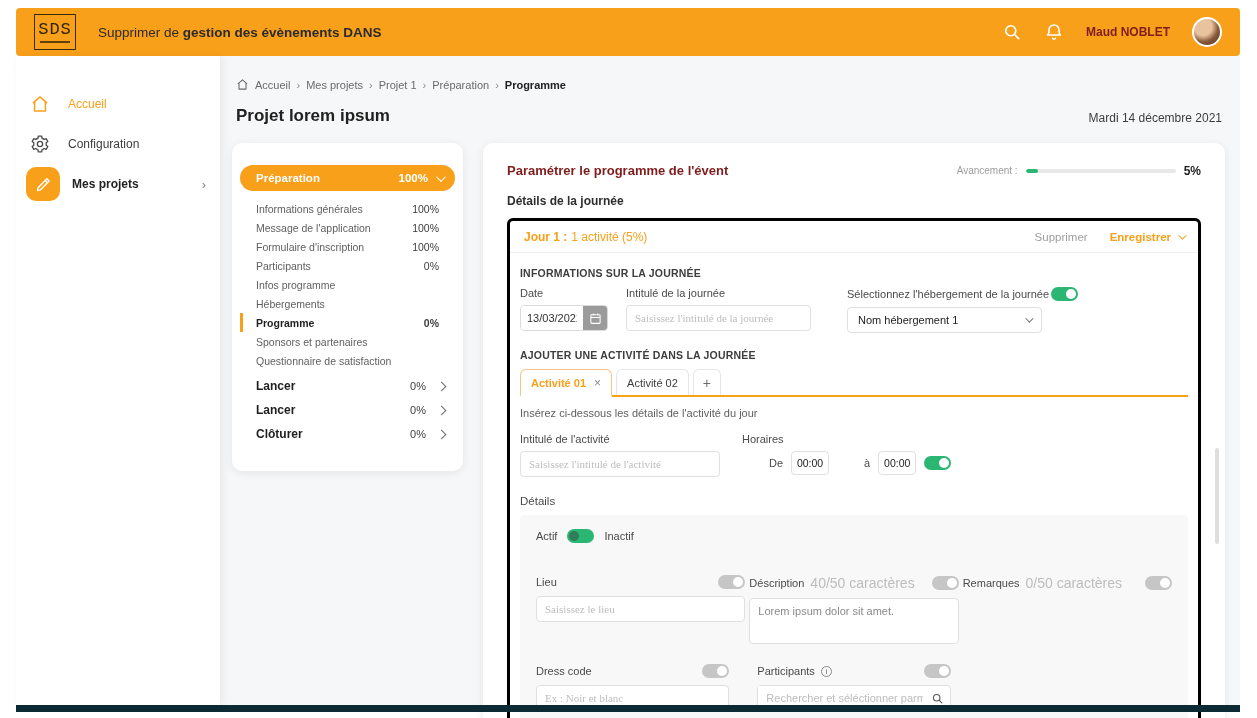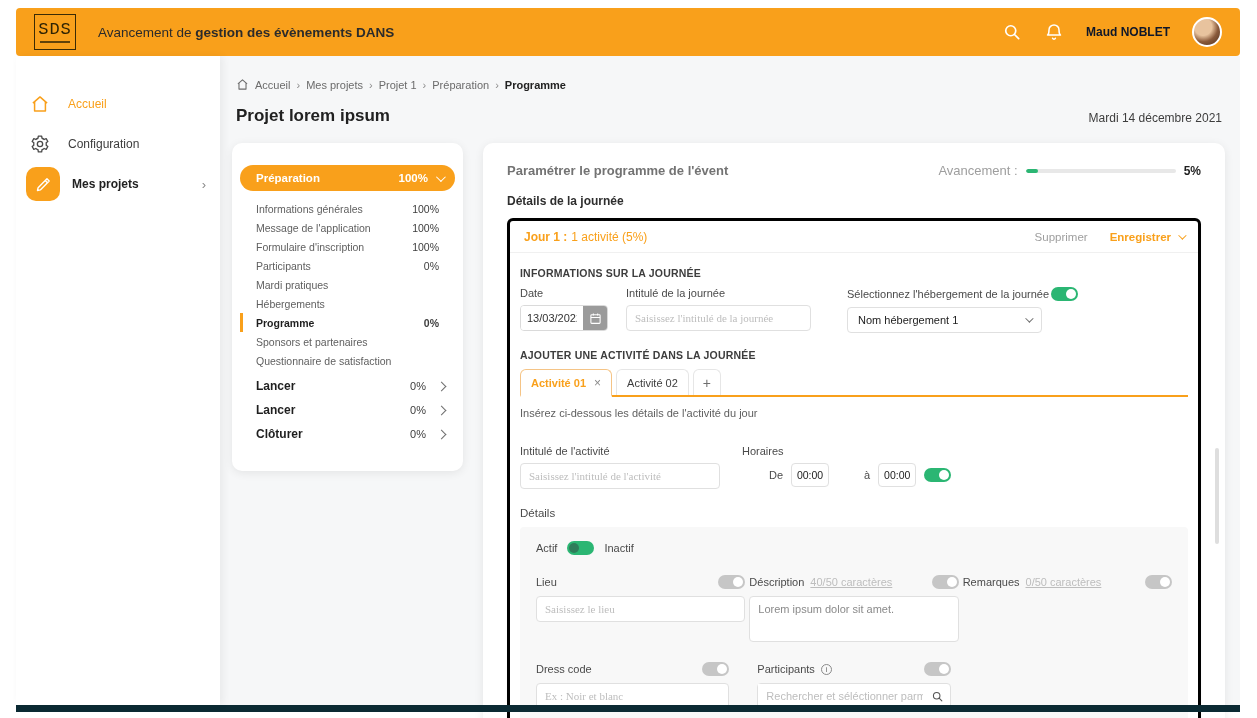--- a/index.html
+++ b/index.html
@@ -12,21 +12,21 @@
     background:#F9A01B; border-radius:4px; display:flex; align-items:center; padding:0 18px; }
   .logo-box { width:42px; height:36px; border:1px solid #3a2b05; display:flex; flex-direction:column;
     align-items:center; justify-content:center; color:#2e2304; background:transparent; }
   .logo-text { font-family:Liberation Mono, monospace; font-size:17px; letter-spacing:1px; line-height:1; }
   .logo-sub { width:30px; height:2px; background:#3a2b05; margin-top:3px; opacity:.8; }
   .app-title { margin-left:22px; font-size:13.5px; color:#2b2b2b; }
   .app-title b { font-weight:bold; }
   .header-right { margin-left:auto; display:flex; align-items:center; gap:22px; }
   .hicon { width:20px; height:20px; color:#ffffff; cursor:pointer; }
   .hicon svg { width:100%; height:100%; }
-  .user-name { font-size:12px; font-weight:bold; color:#0f172a; }
+  .user-name { font-size:12px; font-weight:bold; color:#7f1d1d; }
   .avatar { width:30px; height:30px; border-radius:50%; border:2px solid #fff;
     background:radial-gradient(circle at 35% 30%, #e8c39e 0 35%, #8a5a3b 60%, #4a2f1d 100%); }
 
   
   .sidebar { position:absolute; left:16px; top:56px; width:204px; height:649px; background:#fff;
     box-shadow:3px 0 8px rgba(0,0,0,.06); z-index:2; }
   .side-item { display:flex; align-items:center; height:40px; padding:0 14px; font-size:12px; color:#3d3d3d; cursor:pointer; }
   .side-item.first { margin-top:28px; }
   .side-icon { width:20px; height:20px; margin-right:18px; color:#4a4a4a; flex:0 0 auto; }
   .side-icon svg { width:100%; height:100%; }
@@ -68,23 +68,23 @@
   .phase-row { display:flex; align-items:center; height:24px; padding:0 10px 0 16px; font-size:12px;
     font-weight:bold; color:#1f1f1f; cursor:pointer; }
   .phase-row .pct { margin-left:auto; margin-right:12px; font-weight:normal; color:#3d3d3d; font-size:11px; }
   .phase-row .chev { color:#6e6e6e; }
   .menu-phases { margin-top:4px; }
 
   
   .main-card { position:absolute; left:263px; top:87px; width:742px; height:618px; background:#fff;
     border-radius:10px 10px 0 0; box-shadow:0 2px 10px rgba(0,0,0,.08); padding:20px 24px; overflow:hidden; }
   .card-head { display:flex; align-items:center; }
-  .card-title { font-size:13px; font-weight:bold; color:#737373; }
+  .card-title { font-size:13px; font-weight:bold; color:#7f1d1d; }
   .progress-wrap { margin-left:auto; display:flex; align-items:center; gap:8px; }
-  .progress-label { font-size:13px; color:#9e9e9e; }
+  .progress-label { font-size:10px; color:#9e9e9e; }
   .progress-track { width:150px; height:4px; background:#E8E8E8; border-radius:2px; overflow:hidden; }
   .progress-fill { height:100%; width:8%; background:#2BB673; border-radius:2px; }
   .progress-value { font-size:12px; font-weight:bold; color:#1f1f1f; }
   .section-label { font-size:12px; font-weight:bold; color:#2e2e2e; margin-top:16px; }
 
   .day-card { margin-top:10px; border:3px solid #000000; border-radius:6px; box-shadow:0 1px 3px rgba(0,0,0,.04); background:#fff; }
   .day-head { height:32px; display:flex; align-items:center; padding:0 14px; border-bottom:1px solid #F0F0F0; }
   .day-title { font-size:12px; color:#F9A01B; }
   .day-title .b { font-weight:bold; }
   .day-title .rest { margin-left:4px; }
@@ -130,25 +130,25 @@
   .hint { font-size:11px; color:#5f5f5f; margin-top:10px; }
 
   .hours { display:flex; align-items:center; gap:8px; }
   .hours .de { font-size:11px; color:#4a4a4a;padding-left:27px; }
   .time-box { width:38px; height:24px; border:1px solid #E0E0E0; border-radius:4px; text-align:center;
     font-size:10.5px; color:#222; font-family:"Liberation Sans",sans-serif; outline:none; }
 
   .gray-panel { background:#F8F8F8; border-radius:4px; margin-top:8px; padding:14px 16px; }
   .actif-row { display:flex; align-items:center; gap:10px; }
   .actif-row span { font-size:11px; color:#4a4a4a; }
-  .detail-cols { display:flex; gap:4px; margin-top:20px; }
+  .detail-cols { display:flex; gap:4px; margin-top:32px; }
   .dcol { flex:1; min-width:0; }
   .dcol-head { display:flex; align-items:center; margin-bottom:7px; }
   .dcol-head .dlabel { font-size:11px; color:#4a4a4a; }
-  .dcol-head .counter { font-size:11px; color:#BDBDBD; margin-left:6px;text-decoration:underline; }
+  .dcol-head .counter { font-size:14px; color:#BDBDBD; margin-left:6px; }
   .dcol-head .toggle { margin-left:auto; }
   .tarea { width:100%; height:46px; border:1px solid #E0E0E0; border-radius:4px; font-size:11px;
     color:#8a8a8a; padding:6px 8px; resize:none; font-family:"Liberation Sans",sans-serif; background:#fff; outline:none; }
   .tarea::placeholder { color:#BDBDBD; }
   .row2 { display:flex; gap:28px; margin-top:16px; }
   .search-field { display:flex; align-items:center; border:1px solid #E0E0E0; border-radius:4px; height:26px; background:#fff; padding-right:6px; }
   .search-field input { border:none; flex:1; height:100%; font-size:11px; padding:0 8px; outline:none; font-family:"Liberation Sans",sans-serif; color:#333; min-width:0; }
   .search-field input::placeholder { color:#BDBDBD; }
   .search-field svg { width:13px; height:13px; color:#555; flex:0 0 auto; }
   .info-i { width:11px; height:11px; border-radius:50%; border:1px solid #8a8a8a; color:#6e6e6e;
@@ -162,21 +162,21 @@
 <body>
 
 <div class="screen">
 
   <div class="app-header">
     <div class="logo-box">
       <div class="logo-text">SDS</div>
       <div class="logo-sub"></div>
     </div>
     <div class="app-title">
-      <span>Avancement de </span><b>gestion des évènements DANS</b>
+      <span>Supprimer de </span><b>gestion des évènements DANS</b>
     </div>
     <div class="header-right">
       <div class="hicon">
         <svg viewBox="0 0 24 24" fill="none" stroke="currentColor" stroke-width="2" stroke-linecap="round">
             <circle cx="10.5" cy="10.5" r="6"></circle>
             <line x1="15" y1="15" x2="20" y2="20"></line>
           </svg>
       </div>
       <div class="hicon">
         <svg viewBox="0 0 24 24" fill="none" stroke="currentColor" stroke-width="1.8" stroke-linecap="round" stroke-linejoin="round">
@@ -260,21 +260,21 @@
         </div>
         <div class="menu-item">
           <span>Formulaire d'inscription</span>
           <span class="pct">100%</span>
         </div>
         <div class="menu-item">
           <span>Participants</span>
           <span class="pct">0%</span>
         </div>
         <div class="menu-item">
-          <span>Mardi pratiques</span>
+          <span>Infos programme</span>
           <span class="pct"></span>
         </div>
         <div class="menu-item">
           <span>Hébergements</span>
           <span class="pct"></span>
         </div>
         <div class="menu-item current">
           <span>Programme</span>
           <span class="pct">0%</span>
         </div>
@@ -380,21 +380,21 @@
             <div class="tab">
               <span>Activité 02</span>
             </div>
             <div class="tab plus">
               <span>+</span>
             </div>
           </div>
 
           <div class="hint">Insérez ci-dessous les détails de l'activité du jour</div>
 
-          <div class="form-row" style="margin-top:26px;">
+          <div class="form-row" style="margin-top:14px;">
             <div class="field" style="width:200px;">
               <label>Intitulé de l'activité</label>
               <input class="inp" placeholder="Saisissez l'intitulé de l'activité" style="">
             </div>
             <div class="field" style="margin-left:22px;">
               <label>Horaires</label>
               <div class="hours">
                 <span class="de">De</span>
                 <input class="time-box" value="00:00" style="">
                 <span class="de">à</span>

